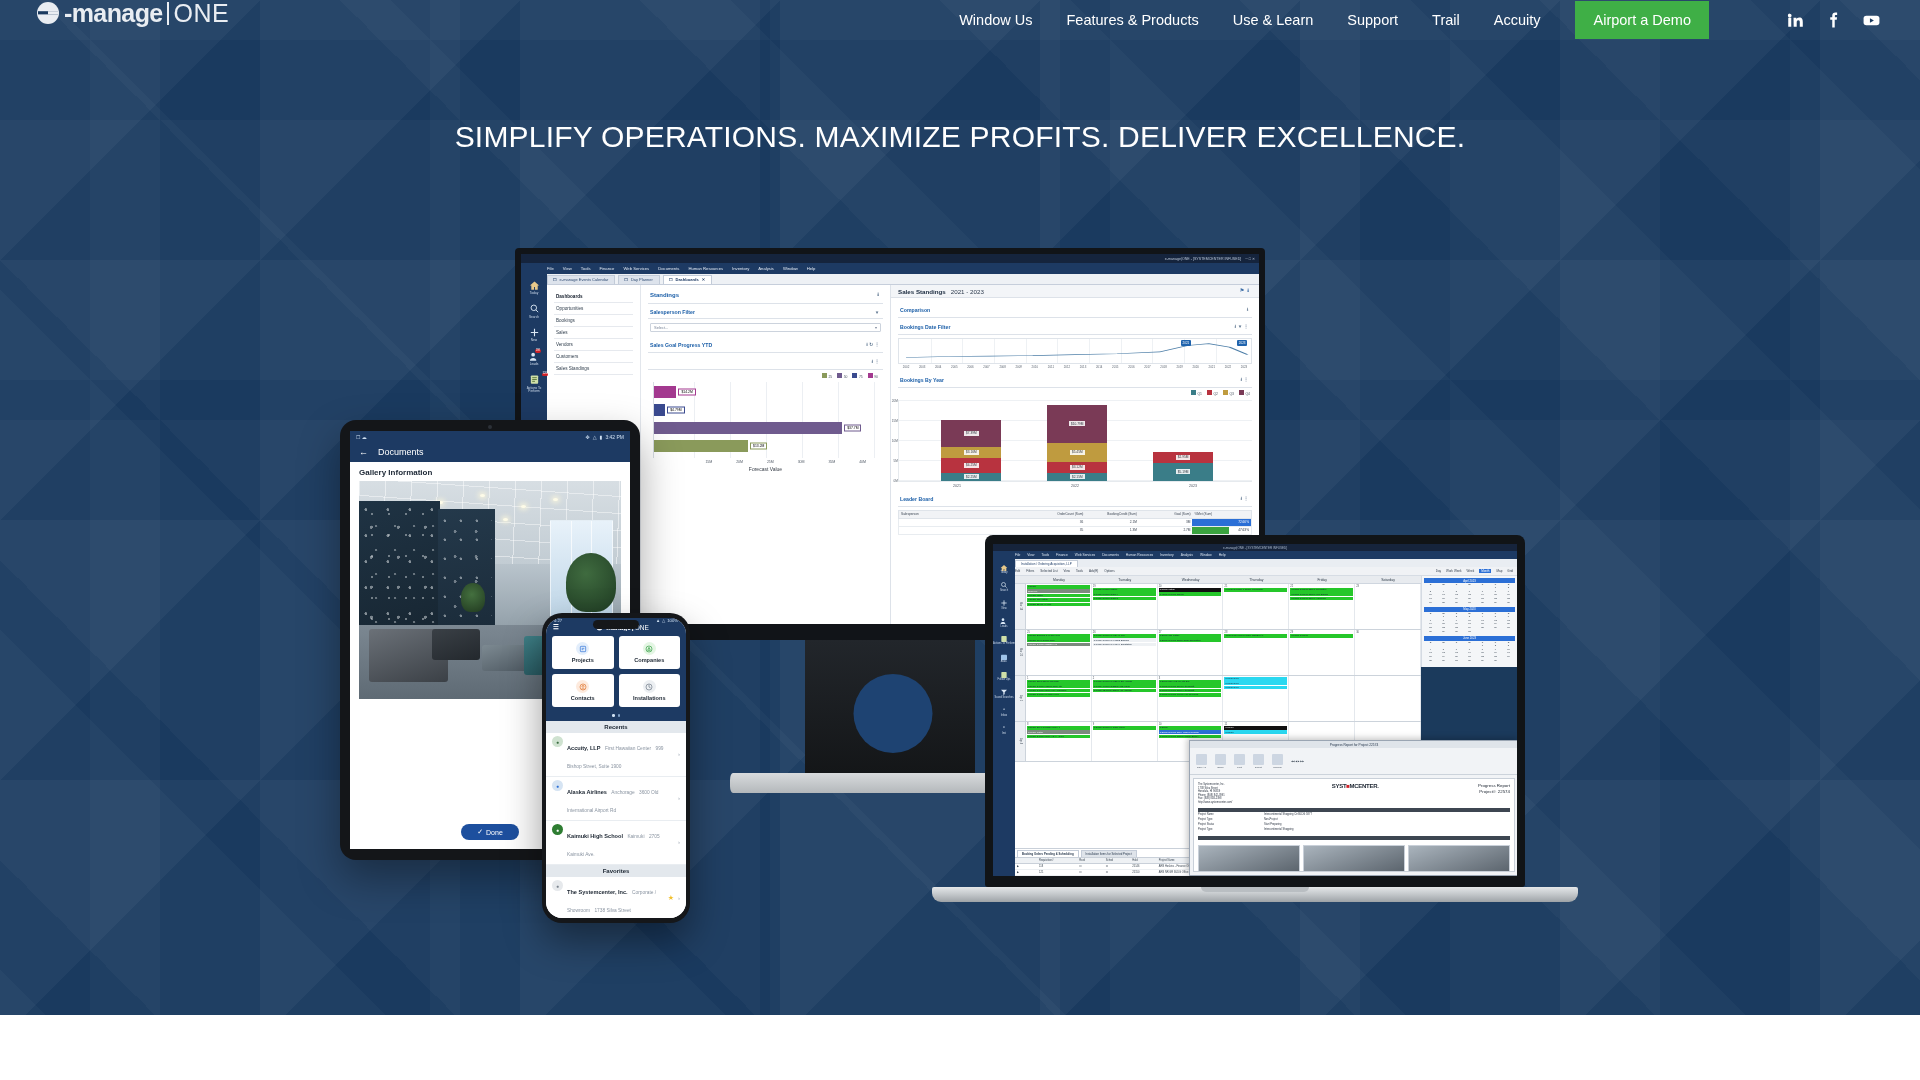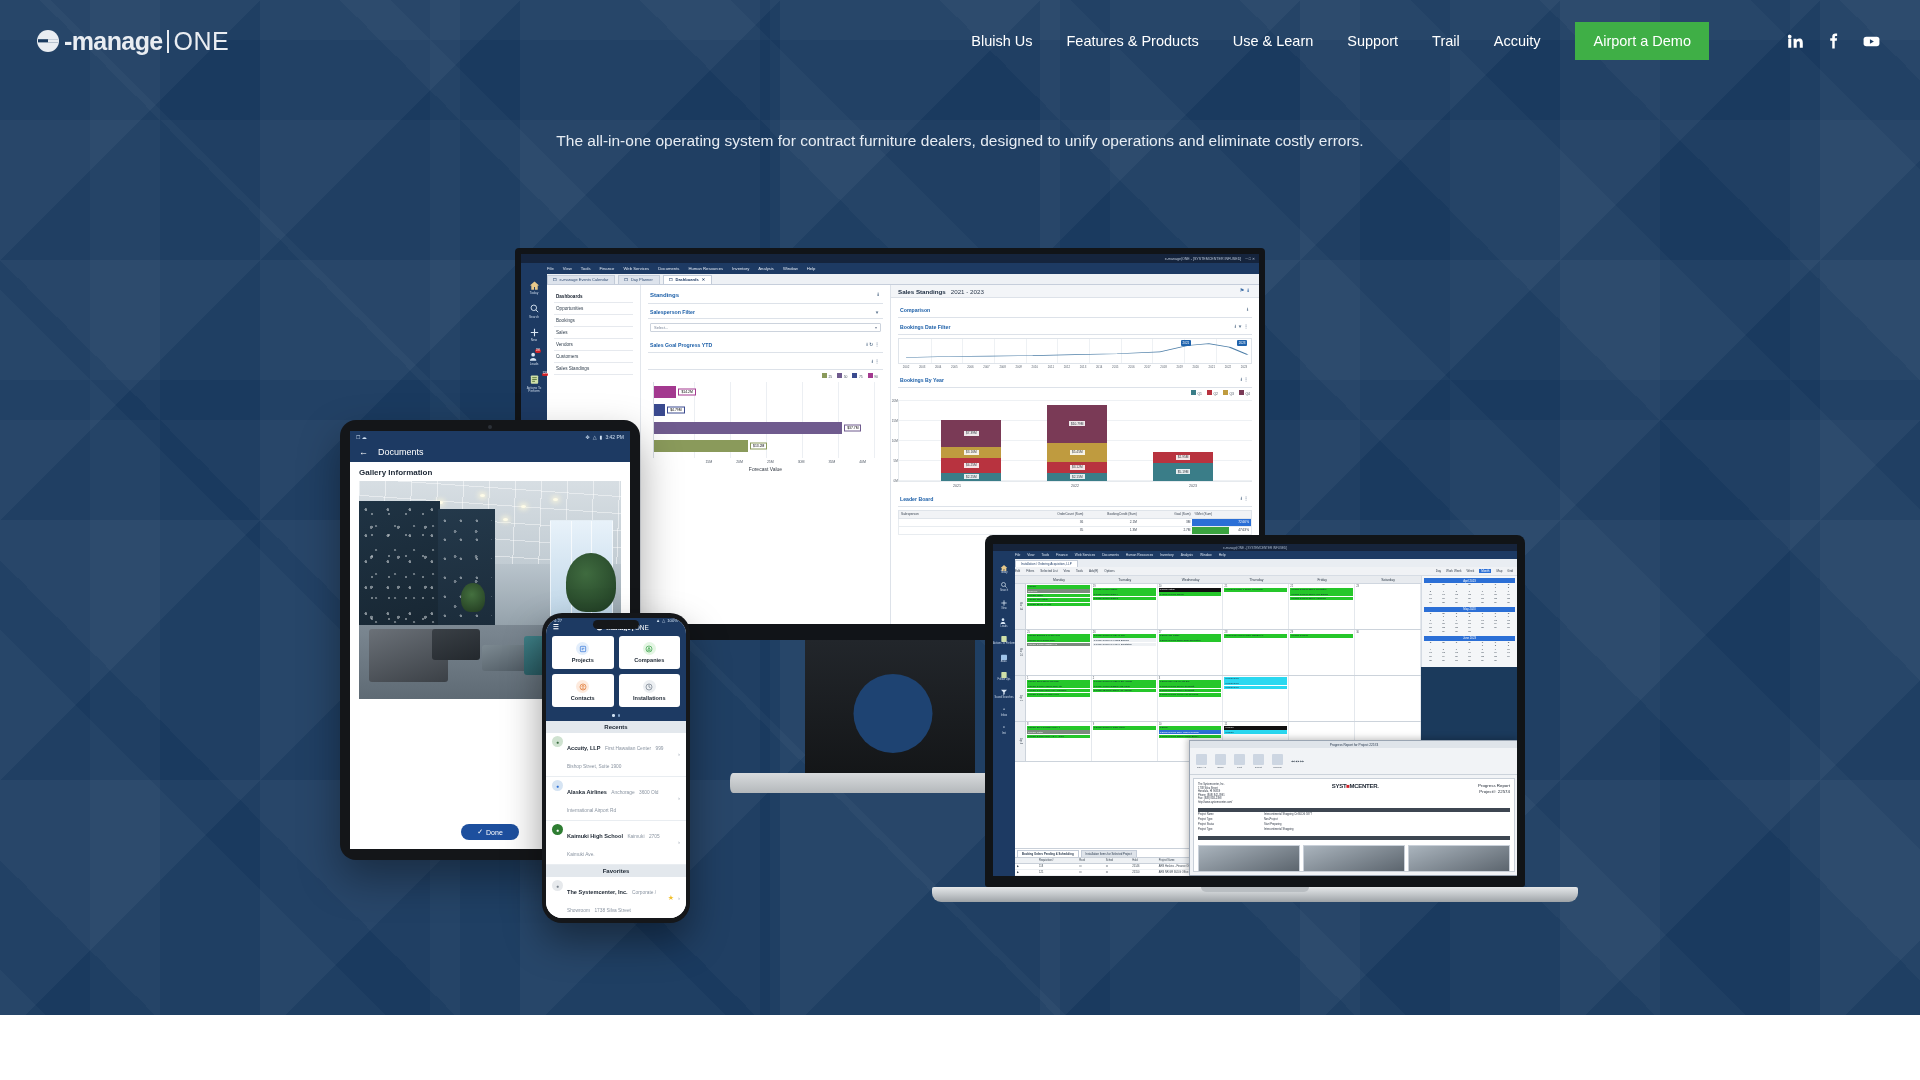--- a/index.html
+++ b/index.html
@@ -32,21 +32,21 @@
     background-image:
       linear-gradient(225deg, rgba(255,255,255,.028) 0 50%, transparent 50% 100%);
     background-size: 300px 300px;
     background-position: 160px 120px;
   }
 
   
   .header {
     position: absolute; top: 0; left: 0;
     width: 1920px; height: 82px;
-    display: flex; align-items: center;
+    display: flex; align-items: flex-start;
     z-index: 40;
   }
   .logo {
     display: flex; align-items: center;
     margin-left: 35px;
     gap: 3px;
     cursor: pointer;
   }
   .logo-mark {
     width: 26px; height: 26px;
@@ -619,21 +619,21 @@
     <div class="logo">
       <svg class="logo-mark" viewBox="0 0 26 26">
         <circle cx="13" cy="13" r="11" fill="#e9edf2"></circle>
         <rect x="3" y="11.2" width="20" height="3.2" fill="#1a3a5f"></rect>
         <rect x="13" y="11.2" width="10" height="3.2" fill="#e9edf2"></rect>
       </svg>
       <span class="logo-text"><span>-manage</span><span class="logo-bar"></span><span class="one">ONE</span></span>
     </div>
 
     <nav class="nav">
-      <a class="nav-item">Bluish Us</a>
+      <a class="nav-item">Window Us</a>
       <a class="nav-item">Features &amp; Products</a>
       <a class="nav-item">Use &amp; Learn</a>
       <a class="nav-item">Support</a>
       <a class="nav-item">Trail</a>
       <a class="nav-item">Accuity</a>
       <button class="cta">Airport a Demo</button>
 
       <span class="socials">
         <span class="social">
           <svg viewBox="0 0 24 24" width="18" height="18" fill="currentColor">
@@ -649,21 +649,21 @@
           <svg viewBox="0 0 24 24" width="19" height="19" fill="currentColor">
             <rect x="2" y="6" width="20" height="12" rx="3.5"></rect>
             <path d="M10 9.3l5 2.7-5 2.7z" fill="#1a3a5f"></path>
           </svg>
         </span>
       </span>
     </nav>
   </div>
 
   <div class="headline-wrap">
-    <p class="subheadline">The all-in-one operating system for contract furniture dealers, designed to unify operations and eliminate costly errors.</p>
+    <h1 class="headline">SIMPLIFY OPERATIONS. MAXIMIZE PROFITS. DELIVER EXCELLENCE.</h1>
   </div>
 
   <div class="stage">
 
     <div class="monitor">
       <div class="monitor-bezel">
         <div class="monitor-screen">
 
           <div class="m-titlebar">
             <span class="t-label">&nbsp;</span>

